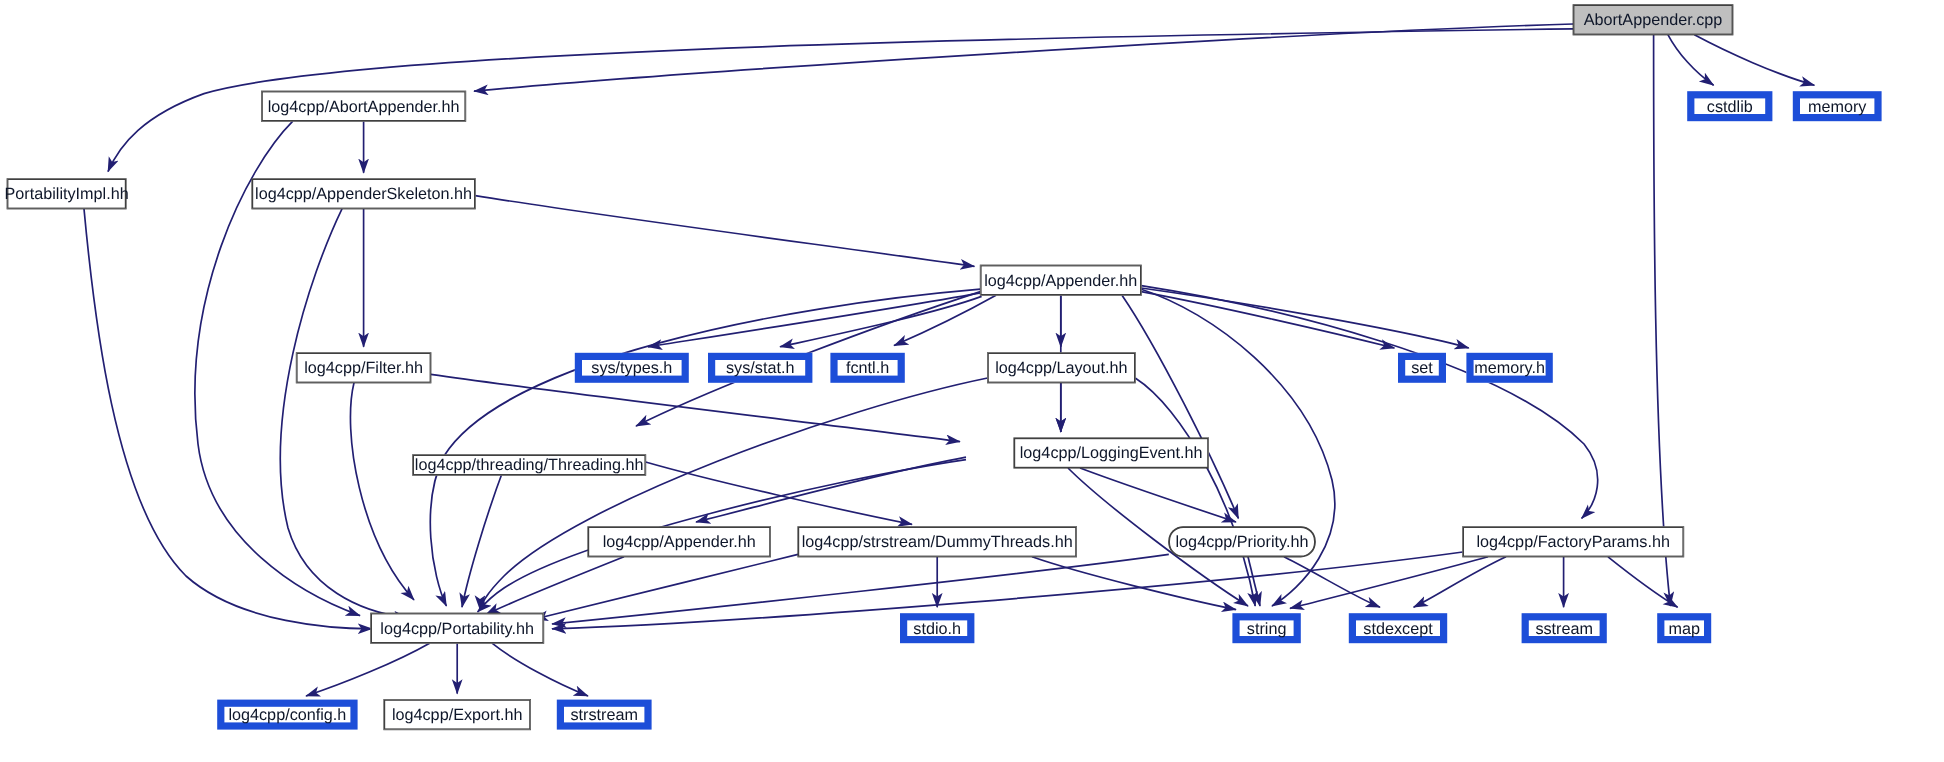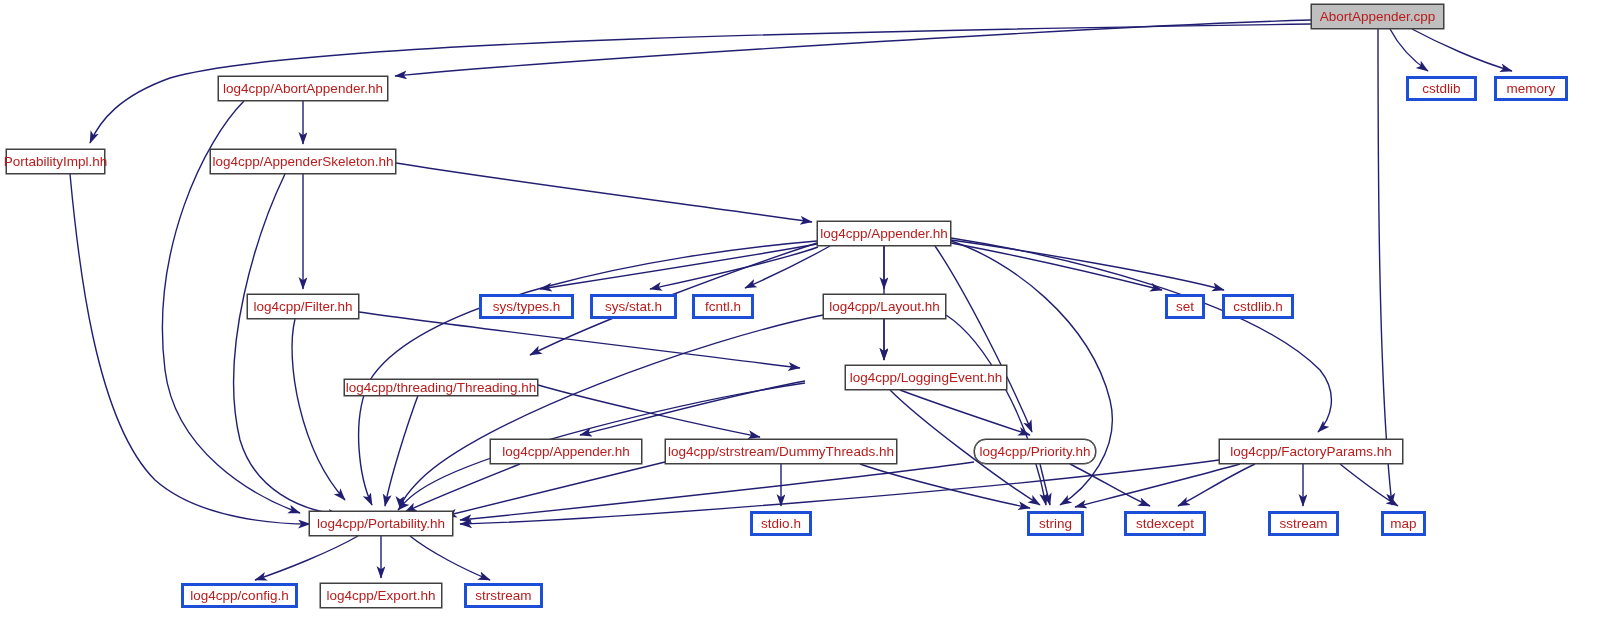--- a/index.html
+++ b/index.html
@@ -1,24 +1,24 @@
 <!DOCTYPE html>
 <html><head>
 <meta charset="utf-8">
 <style>
   html,body{margin:0;padding:0;background:#ffffff;}
   #canvas{position:relative;width:1620px;height:635px;background:#ffffff;
           font-family:"Liberation Sans", sans-serif;}
   svg#edges{position:absolute;left:0;top:0;width:1620px;height:635px;}
   .node{position:absolute;box-sizing:border-box;display:flex;align-items:center;
         justify-content:center;white-space:nowrap;background:#ffffff;}
-  .node .lbl{font-size:13.5px;color:#b91c1c;line-height:1;letter-spacing:0px;}
+  .node .lbl{font-size:13.5px;color:#0f172a;line-height:1;letter-spacing:0px;}
   .n-root{background:#bfbfbf;border:1px solid #404040;box-shadow:0 0 0 0.5px #404040;}
   .n-hdr{border:1px solid #404040;box-shadow:0 0 0 0.5px #404040;}
-  .n-sys{border:3px solid #1d4ed8;}
+  .n-sys{border:6px solid #1d4ed8;}
 </style>
 </head>
 <body>
 
 <div id="canvas">
 
   <svg id="edges" viewBox="0 0 1620 635" xmlns="http://www.w3.org/2000/svg">
     <defs>
       <marker id="ah" markerWidth="10" markerHeight="10" refX="8.5" refY="3.2" orient="auto" markerUnits="strokeWidth">
         <path d="M0,0 L9,3.2 L0,6.4 L2.2,3.2 z" fill="#221f72"></path>
@@ -111,21 +111,21 @@
       <div class="node n-sys" style="left: 692px; top: 294px; width: 62px; height: 25px;">
         <span class="lbl">fcntl.h</span>
       </div>
       <div class="node n-hdr" style="left: 823px; top: 294px; width: 123px; height: 25px;">
         <span class="lbl">log4cpp/Layout.hh</span>
       </div>
       <div class="node n-sys" style="left: 1165px; top: 294px; width: 40px; height: 25px;">
         <span class="lbl">set</span>
       </div>
       <div class="node n-sys" style="left: 1222px; top: 294px; width: 72px; height: 25px;">
-        <span class="lbl">cstdlib.h</span>
+        <span class="lbl">memory.h</span>
       </div>
       <div class="node n-hdr" style="left: 344px; top: 379px; width: 194px; height: 17px;">
         <span class="lbl">log4cpp/threading/Threading.hh</span>
       </div>
       <div class="node n-hdr" style="left: 827px; top: 365px; width: 162px; height: 25px; margin-left: 18px;">
         <span class="lbl">log4cpp/LoggingEvent.hh</span>
       </div>
       <div class="node n-hdr" style="left: 490px; top: 439px; width: 152px; height: 25px;">
         <span class="lbl">log4cpp/Appender.hh</span>
       </div>

